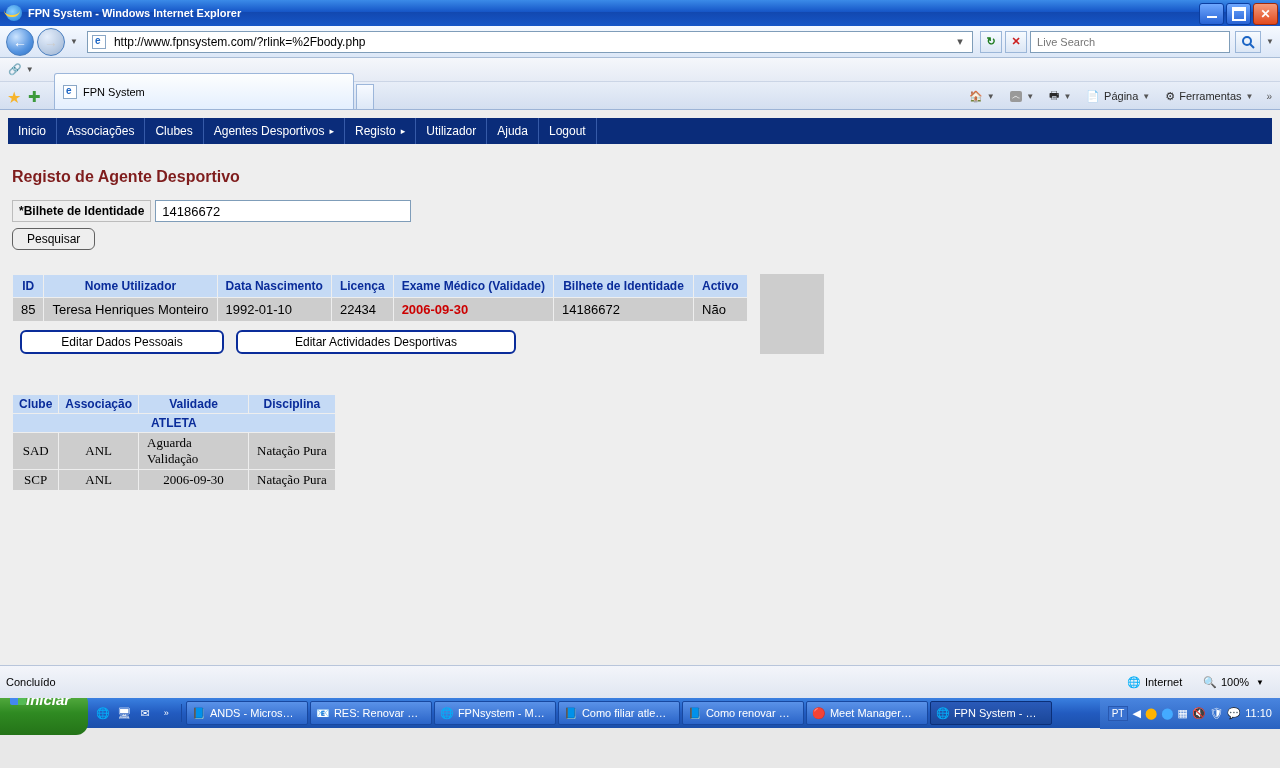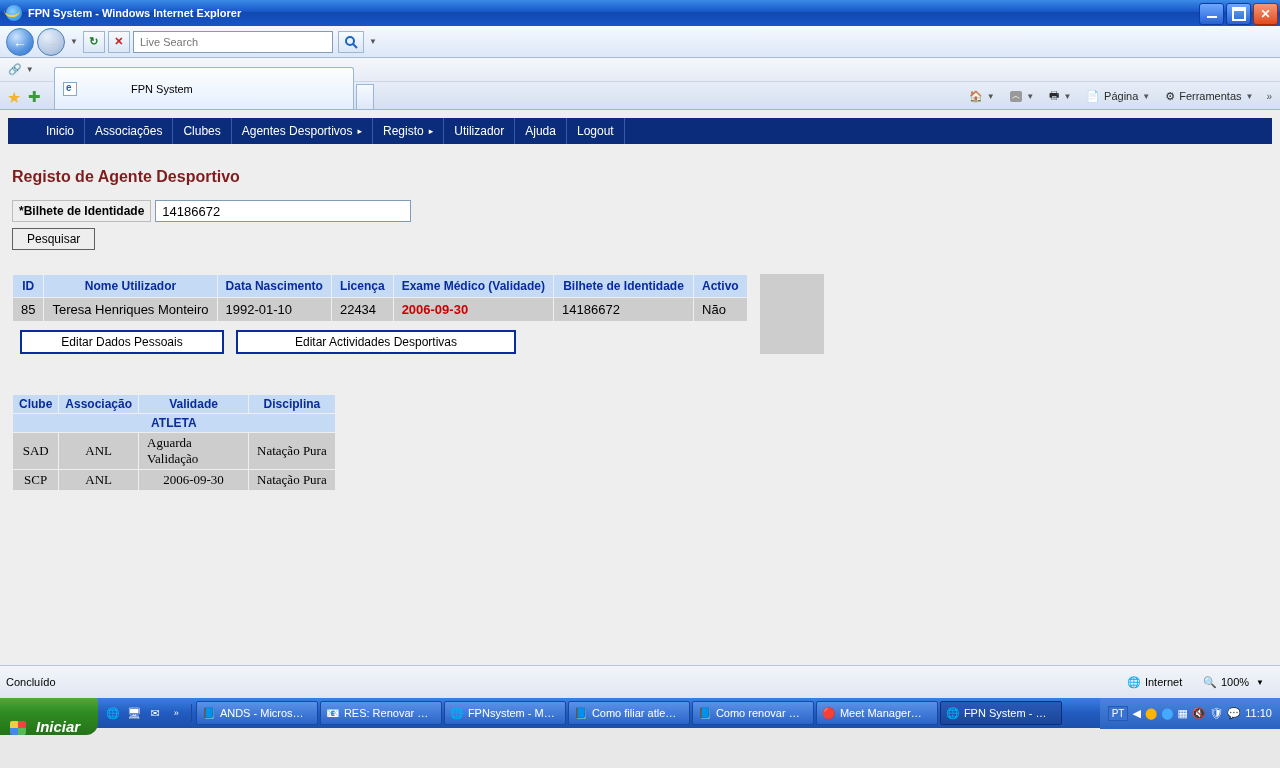--- a/index.html
+++ b/index.html
@@ -29,59 +29,59 @@
   .sqbtn.stop{color:#cc2020;font-weight:bold;}
   .searchbox{width:200px;height:22px;background:#fff;border:1px solid #7f9db9;display:flex;align-items:center;padding:0 4px;}
   .searchbox input{border:none;outline:none;font-size:11px;flex:1;color:#888;}
   .searchbtn{width:26px;height:22px;background:linear-gradient(#f7fbff,#dbe6f5);border:1px solid #9bb6d8;display:flex;align-items:center;justify-content:center;cursor:pointer;margin-left:2px;}
   
   .linkrow{height:24px;background:linear-gradient(#f5f7fb,#e6ebf5);border-bottom:1px solid #cbd5e6;display:flex;align-items:center;padding:0 8px;}
   
   .tabrow{height:28px;background:linear-gradient(#e8eef8,#d4dff0);border-bottom:1px solid #9db4d6;display:flex;align-items:flex-end;padding:0 4px;}
   .favstar{width:18px;height:18px;color:#f6b42c;font-size:16px;margin:0 3px 3px;cursor:pointer;}
   .addfav{width:18px;height:18px;color:#3c9a3c;font-size:15px;margin:0 6px 3px 0;cursor:pointer;}
-  .tab{height:42px;min-width:300px;background:linear-gradient(#fdfefe,#e4effe);border:1px solid #9cb6da;border-bottom:none;border-radius:3px 3px 0 0;display:flex;align-items:center;padding:0 8px;margin-left:2px;gap:48px;}
+  .tab{height:36px;min-width:300px;background:linear-gradient(#fdfefe,#e4effe);border:1px solid #9cb6da;border-bottom:none;border-radius:3px 3px 0 0;display:flex;align-items:center;padding:0 8px;margin-left:2px;}
   .tab .pageicon{width:14px;height:14px;background:#fff;border:1px solid #8aa7c6;position:relative;margin-right:6px;}
   .tab .pageicon::after{content:"e";color:#1a64c4;font-size:10px;font-weight:bold;position:absolute;left:2px;top:-1px;}
   .newtab{width:18px;height:25px;background:linear-gradient(#f7faff,#dde8f7);border:1px solid #9cb6da;border-bottom:none;margin-left:2px;cursor:pointer;}
   .tabrow .spacer{flex:1;}
   .cmdbar{display:flex;align-items:center;gap:3px;margin-bottom:2px;}
   .cmdbtn{height:22px;padding:0 6px;display:flex;align-items:center;gap:4px;cursor:pointer;color:#2a2a2a;border-radius:2px;}
   .cmdbtn .dd{font-size:8px;color:#555;}
   .chev{color:#555;font-size:10px;padding:0 4px;cursor:pointer;}
   
   .content-outer{height:588px;background:#fff;position:relative;}
   .content{padding:8px;background:#eeeeee;height:100%;}
-  .menubar{background:#0a2c7a;color:#fff;display:flex;height:26px;align-items:stretch;padding-left:28px;}
+  .menubar{background:#0a2c7a;color:#fff;display:flex;height:26px;align-items:stretch;}
   .menubar .mitem{padding:0 10px;display:flex;align-items:center;gap:5px;border-right:1px solid #365aa8;cursor:pointer;font-size:12px;}
   .menubar .mitem .arr{font-size:9px;}
   .page-title{font-family:Verdana, sans-serif;font-size:16px;font-weight:bold;color:#7f1d1d;margin:24px 4px 14px;}
   .formrow{display:flex;align-items:center;gap:4px;margin:4px;}
   .formlabel{background:#eeeeee;border:1px solid #bcbcbc;padding:3px 6px;font-weight:bold;font-size:12px;}
   .forminput{border:1px solid #7f9db9;height:22px;width:256px;padding:0 6px;font-size:13px;}
-  .stdbtn{background:#eeeeee;border:1px solid #606060;padding:3px 14px;font-size:12px;cursor:pointer;border-radius:0;}
+  .stdbtn{background:#eeeeee;border:1px solid #606060;padding:3px 14px;font-size:12px;cursor:pointer;border-radius:6px;}
   .tbl{border-collapse:collapse;margin:18px 4px 8px;}
   .tbl th{background:#c5daf5;color:#0a2c9a;font-weight:bold;font-size:12px;padding:4px 8px;border:1px solid #eeeeee;white-space:nowrap;}
   .tbl td{background:#cdcdcd;font-size:13px;padding:4px 8px;border:1px solid #eeeeee;white-space:nowrap;}
   .expired{color:#cc0000;font-weight:bold;}
   .wide{width:204px;text-align:center;}
   .photobox{width:64px;height:80px;background:#cdcdcd;margin:18px 0 0 8px;display:inline-block;vertical-align:top;}
   .row-after-table{display:flex;align-items:flex-start;}
   .tbl2{border-collapse:collapse;margin:36px 4px 0;}
   .tbl2 th{background:#c5daf5;color:#0a2c9a;font-weight:bold;font-size:12px;padding:2px 6px;border:1px solid #eeeeee;}
   .tbl2 td{background:#cdcdcd;font-size:13px;padding:2px 8px;border:1px solid #eeeeee;font-family:"Times New Roman",serif;text-align:center;}
   .tbl2wrap{display:flex;align-items:flex-start;gap:8px;}
   .btncol{margin-top:56px;display:flex;gap:10px;}
   
   .statusbar{position:absolute;left:0;right:0;bottom:0;height:22px;background:linear-gradient(#f3f5fa,#e0e6f1);border-top:1px solid #b8c5db;display:flex;align-items:center;font-size:11px;padding:16px 6px;}
   .statusbar .sp{flex:1;}
   .statusbar .sect{padding:0 10px;border-left:1px solid #c6d0e0;height:100%;display:flex;align-items:center;gap:4px;}
   
   .taskbar{height:30px;background:linear-gradient(#3a80e0,#225bc0 50%,#1b4faa);display:flex;align-items:center;color:#fff;}
-  .startbtn{height:44px;background:linear-gradient(#5fb648,#2f8a22 50%,#247318);border-radius:0 12px 12px 0;padding:0 18px 0 10px;display:flex;align-items:flex-end;gap:10px;font-weight:bold;font-style:italic;font-size:15px;cursor:pointer;}
+  .startbtn{height:44px;background:linear-gradient(#5fb648,#2f8a22 50%,#247318);border-radius:0 12px 12px 0;padding:0 18px 0 10px;display:flex;align-items:flex-start;gap:0;font-weight:bold;font-style:italic;font-size:15px;cursor:pointer;}
   .startbtn .winicon{width:16px;height:14px;background:conic-gradient(#e44 0 25%,#5b5 0 50%,#48e 0 75%,#ec4 0);border-radius:2px;}
   .qlaunch{display:flex;gap:3px;padding:0 6px;border-right:1px solid #1848a0;}
   .qlaunch span{width:18px;height:18px;display:flex;align-items:center;justify-content:center;cursor:pointer;}
   .tasks{display:flex;gap:2px;padding:0 4px;flex:1;}
   .taskbtn{height:24px;width:122px;background:linear-gradient(#5a92e8,#2a64c8);border:1px solid #1848a0;border-radius:2px;display:flex;align-items:center;gap:4px;padding:0 5px;font-size:11px;cursor:pointer;overflow:hidden;white-space:nowrap;}
   .taskbtn.active{background:linear-gradient(#2a5ab8,#1a4698);border-color:#0b2f78;}
   .tray{display:flex;align-items:center;gap:4px;padding:16px 8px;background:linear-gradient(#4a86e0,#2a62c0);height:100%;}
   .tray .lang{background:#3a72d0;padding:1px 3px;font-size:10px;border:1px solid #2858b0;}
   .tray .clock{font-size:11px;}
   svg{display:block;}
@@ -100,20 +100,25 @@
 </div>
 
 <div class="navrow">
   <div class="navbtn">
       <span>←</span>
     </div>
   <div class="navbtn fwd">
       <span style="color:#ccc">→</span>
     </div>
   <span style="font-size:8px;color:#555;margin:0 2px;cursor:pointer">▼</span>
+  <div class="addrbar">
+    <div class="pageicon"></div>
+    <input value="http://www.fpnsystem.com/?rlink=%2Fbody.php" style="">
+    <span class="dd">▾</span>
+  </div>
   <div class="sqbtn refresh">↻</div>
   <div class="sqbtn stop">✕</div>
   <div class="searchbox">
     <input placeholder="Live Search" style="">
   </div>
   <div class="searchbtn">
     <svg width="14" height="14" viewBox="0 0 14 14">
         <circle cx="6" cy="6" r="4" fill="none" stroke="#1a64c4" stroke-width="2"></circle>
         <line x1="9" y1="9" x2="13" y2="13" stroke="#1a64c4" stroke-width="2"></line>
       </svg>

